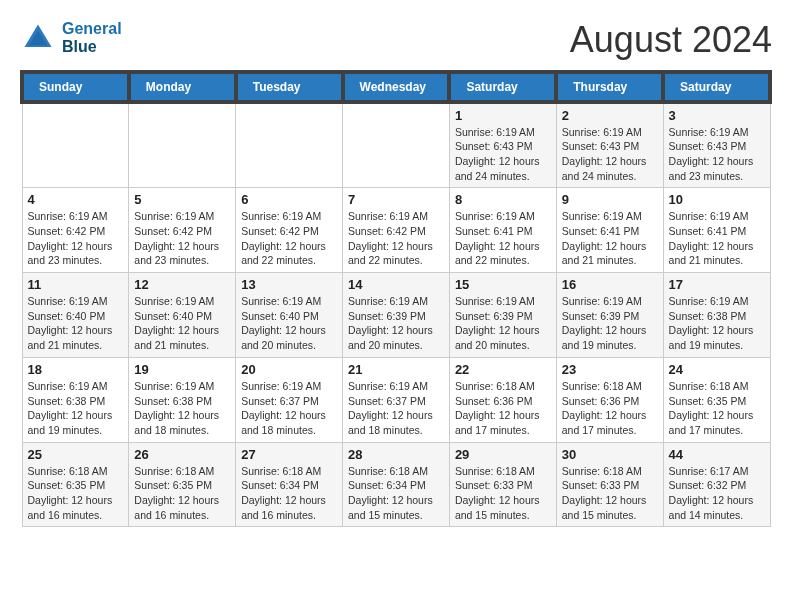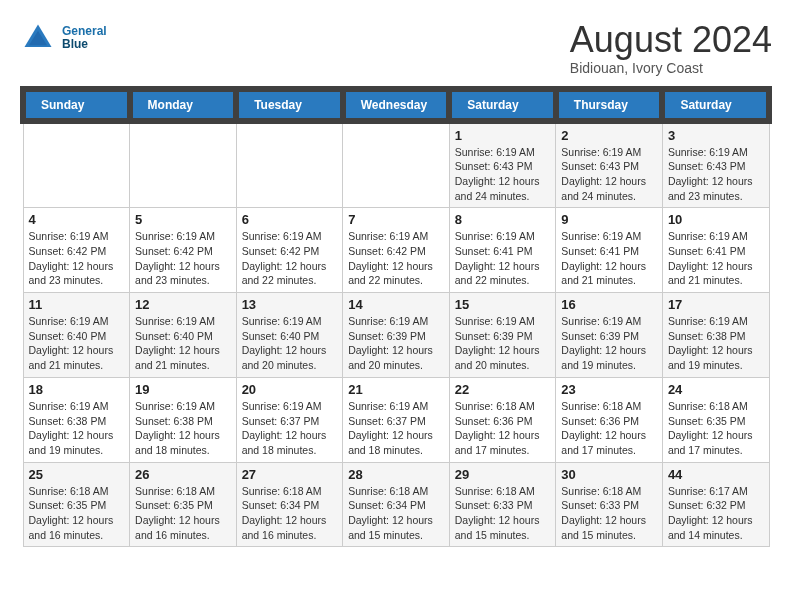--- a/index.html
+++ b/index.html
@@ -15,21 +15,21 @@
       justify-content: space-between;
       align-items: flex-start;
       margin-bottom: 10px;
     }
     .logo {
       display: flex;
       align-items: center;
       gap: 6px;
     }
     .logo-text {
-      font-size: 12px;
+      font-size: 16px;
       font-weight: bold;
       color: #333;
       line-height: 1.1;
     }
     .logo-text span {
       color: #1a6faa;
     }
     .logo-icon {
       width: 36px;
       height: 36px;
@@ -51,21 +51,21 @@
       border-collapse: collapse;
       font-size: 11px;
     }
     thead th {
       background-color: #2a7abf;
       color: #fff;
       text-align: left;
       padding: 6px 15px;
       font-size: 12px;
       font-weight: bold;
-      border: 6px solid #404040;
+      border: 4px solid #404040;
     }
     tbody tr {
       vertical-align: top;
     }
     tbody td {
       border: 1px solid #ccc;
       padding: 4px 5px;
       width: calc(100% / 7);
       min-height: 70px;
       background: #fff;
@@ -98,21 +98,20 @@
       <polygon points="20,5 35,30 5,30" fill="#2a7abf"></polygon>
       <polygon points="20,12 30,28 10,28" fill="#1a5a9f" opacity="0.5"></polygon>
     </svg>
     <div class="logo-text">
       <div><span>General</span></div>
       <div><span style="color:#0c4a6e">Blue</span></div>
     </div>
   </div>
   <div class="title-block">
     <div class="month-title">August 2024</div>
-    <div class="subtitle">Bidiouan, Ivory Coast</div>
   </div>
 </div>
 
 <table>
   <thead>
     <tr>
     <th>Sunday</th>
         <th>Monday</th>
         <th>Tuesday</th>
         <th>Wednesday</th>

